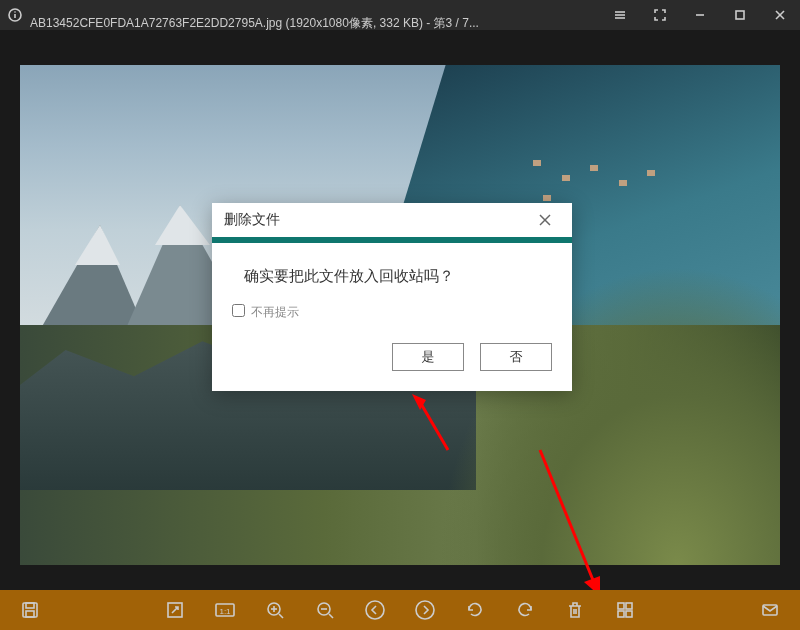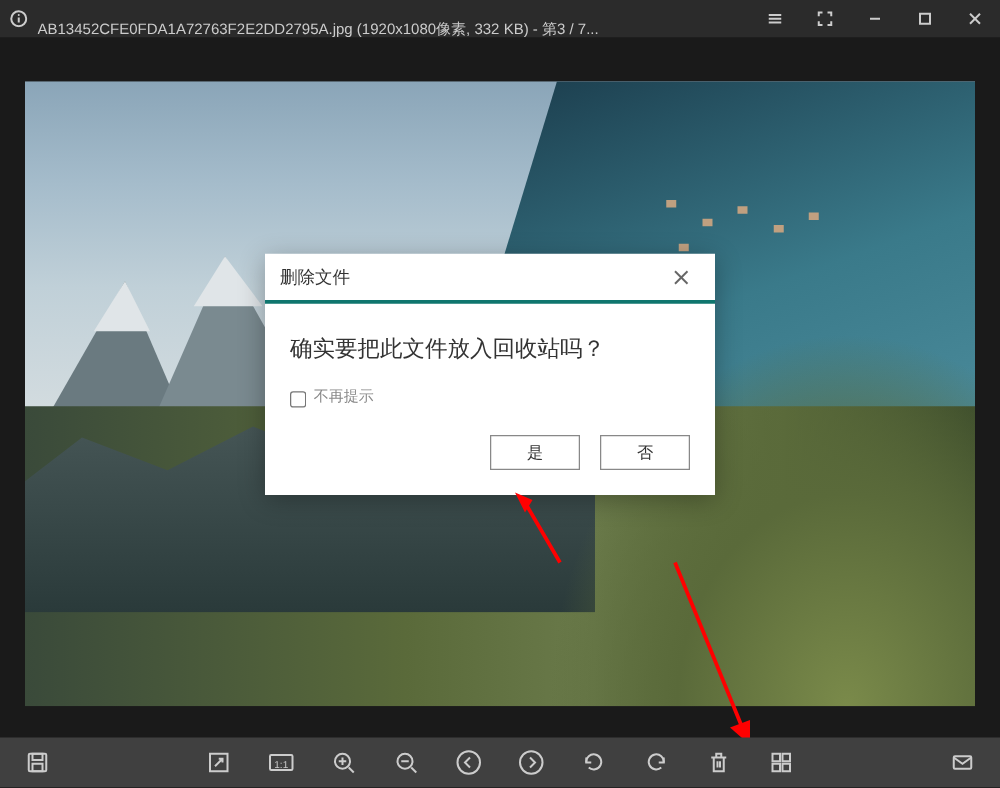--- a/index.html
+++ b/index.html
@@ -29,31 +29,31 @@
 .house { position: absolute; width: 8px; height: 6px; background: #c0a080; }
 .h1 { left: 10%; top: 20%; } .h2 { left: 25%; top: 35%; } .h3 { left: 40%; top: 25%; }
 .h4 { left: 55%; top: 40%; } .h5 { left: 70%; top: 30%; } .h6 { left: 15%; top: 55%; }
 
 .watermark { position: absolute; left: 50%; top: 50%; transform: translate(-50%, -50%); text-align: center; color: rgba(200,200,200,0.35); pointer-events: none; }
 .watermark .lock { width: 50px; height: 50px; margin: 0 auto 5px; }
 .watermark .wm-text { font-size: 28px; font-weight: bold; letter-spacing: 2px; }
 .watermark .wm-sub { font-size: 18px; letter-spacing: 1px; }
 
 .dialog { position: absolute; left: 212px; top: 203px; width: 360px; background: #fff; box-shadow: 0 4px 20px rgba(0,0,0,0.3); }
-.dialog-header { height: 40px; display: flex; align-items: center; padding: 0 12px; border-bottom: 3px solid #0f766e; }
+.dialog-header { height: 40px; display: flex; align-items: center; padding: 0 12px; border-bottom: 6px solid #0f766e; }
 .dialog-title { flex: 1; font-size: 14px; color: #333; }
 .dialog-close { width: 30px; height: 30px; display: flex; justify-content: center; align-items: center; cursor: pointer; font-size: 18px; color: #666; }
 .dialog-body { padding: 24px 20px 12px; }
-.dialog-msg { font-size: 18px; color: #333; margin-bottom: 18px; }
-.dialog-check { display: flex; align-items: flex-end; font-size: 12px; color: #888; }
+.dialog-msg { font-size: 15px; color: #333; margin-bottom: 18px; margin-left: 12px; }
+.dialog-check { display: flex; align-items: flex-start; font-size: 12px; color: #888; }
 .dialog-check input { margin-right: 6px; width: 13px; height: 13px; }
 .dialog-footer { padding: 10px 20px 20px; display: flex; justify-content: flex-end; gap: 16px; }
 .dialog-btn { width: 72px; height: 28px; border: 1px solid #888; background: #fff; font-size: 13px; color: #333; cursor: pointer; display: flex; justify-content: center; align-items: center; }
 
-.toolbar { position: absolute; left: 0; right: 0; bottom: 0; height: 40px; background: #404040; display: flex; align-items: center; color: #ccc; }
+.toolbar { position: absolute; left: 0; right: 0; bottom: 0; height: 40px; background: #a16207; display: flex; align-items: center; color: #ccc; }
 .tool-left { width: 60px; display: flex; justify-content: center; }
 .tool-center { flex: 1; display: flex; justify-content: center; gap: 26px; }
 .tool-right { width: 60px; display: flex; justify-content: center; }
 .tool-btn { width: 24px; height: 24px; display: flex; justify-content: center; align-items: center; cursor: pointer; }
 
 .arrow { position: absolute; pointer-events: none; }
 .arrow-line { stroke: #ff0000; stroke-width: 3; fill: none; }
 .arrow-head { fill: #ff0000; }
 
 svg { display: block; }

